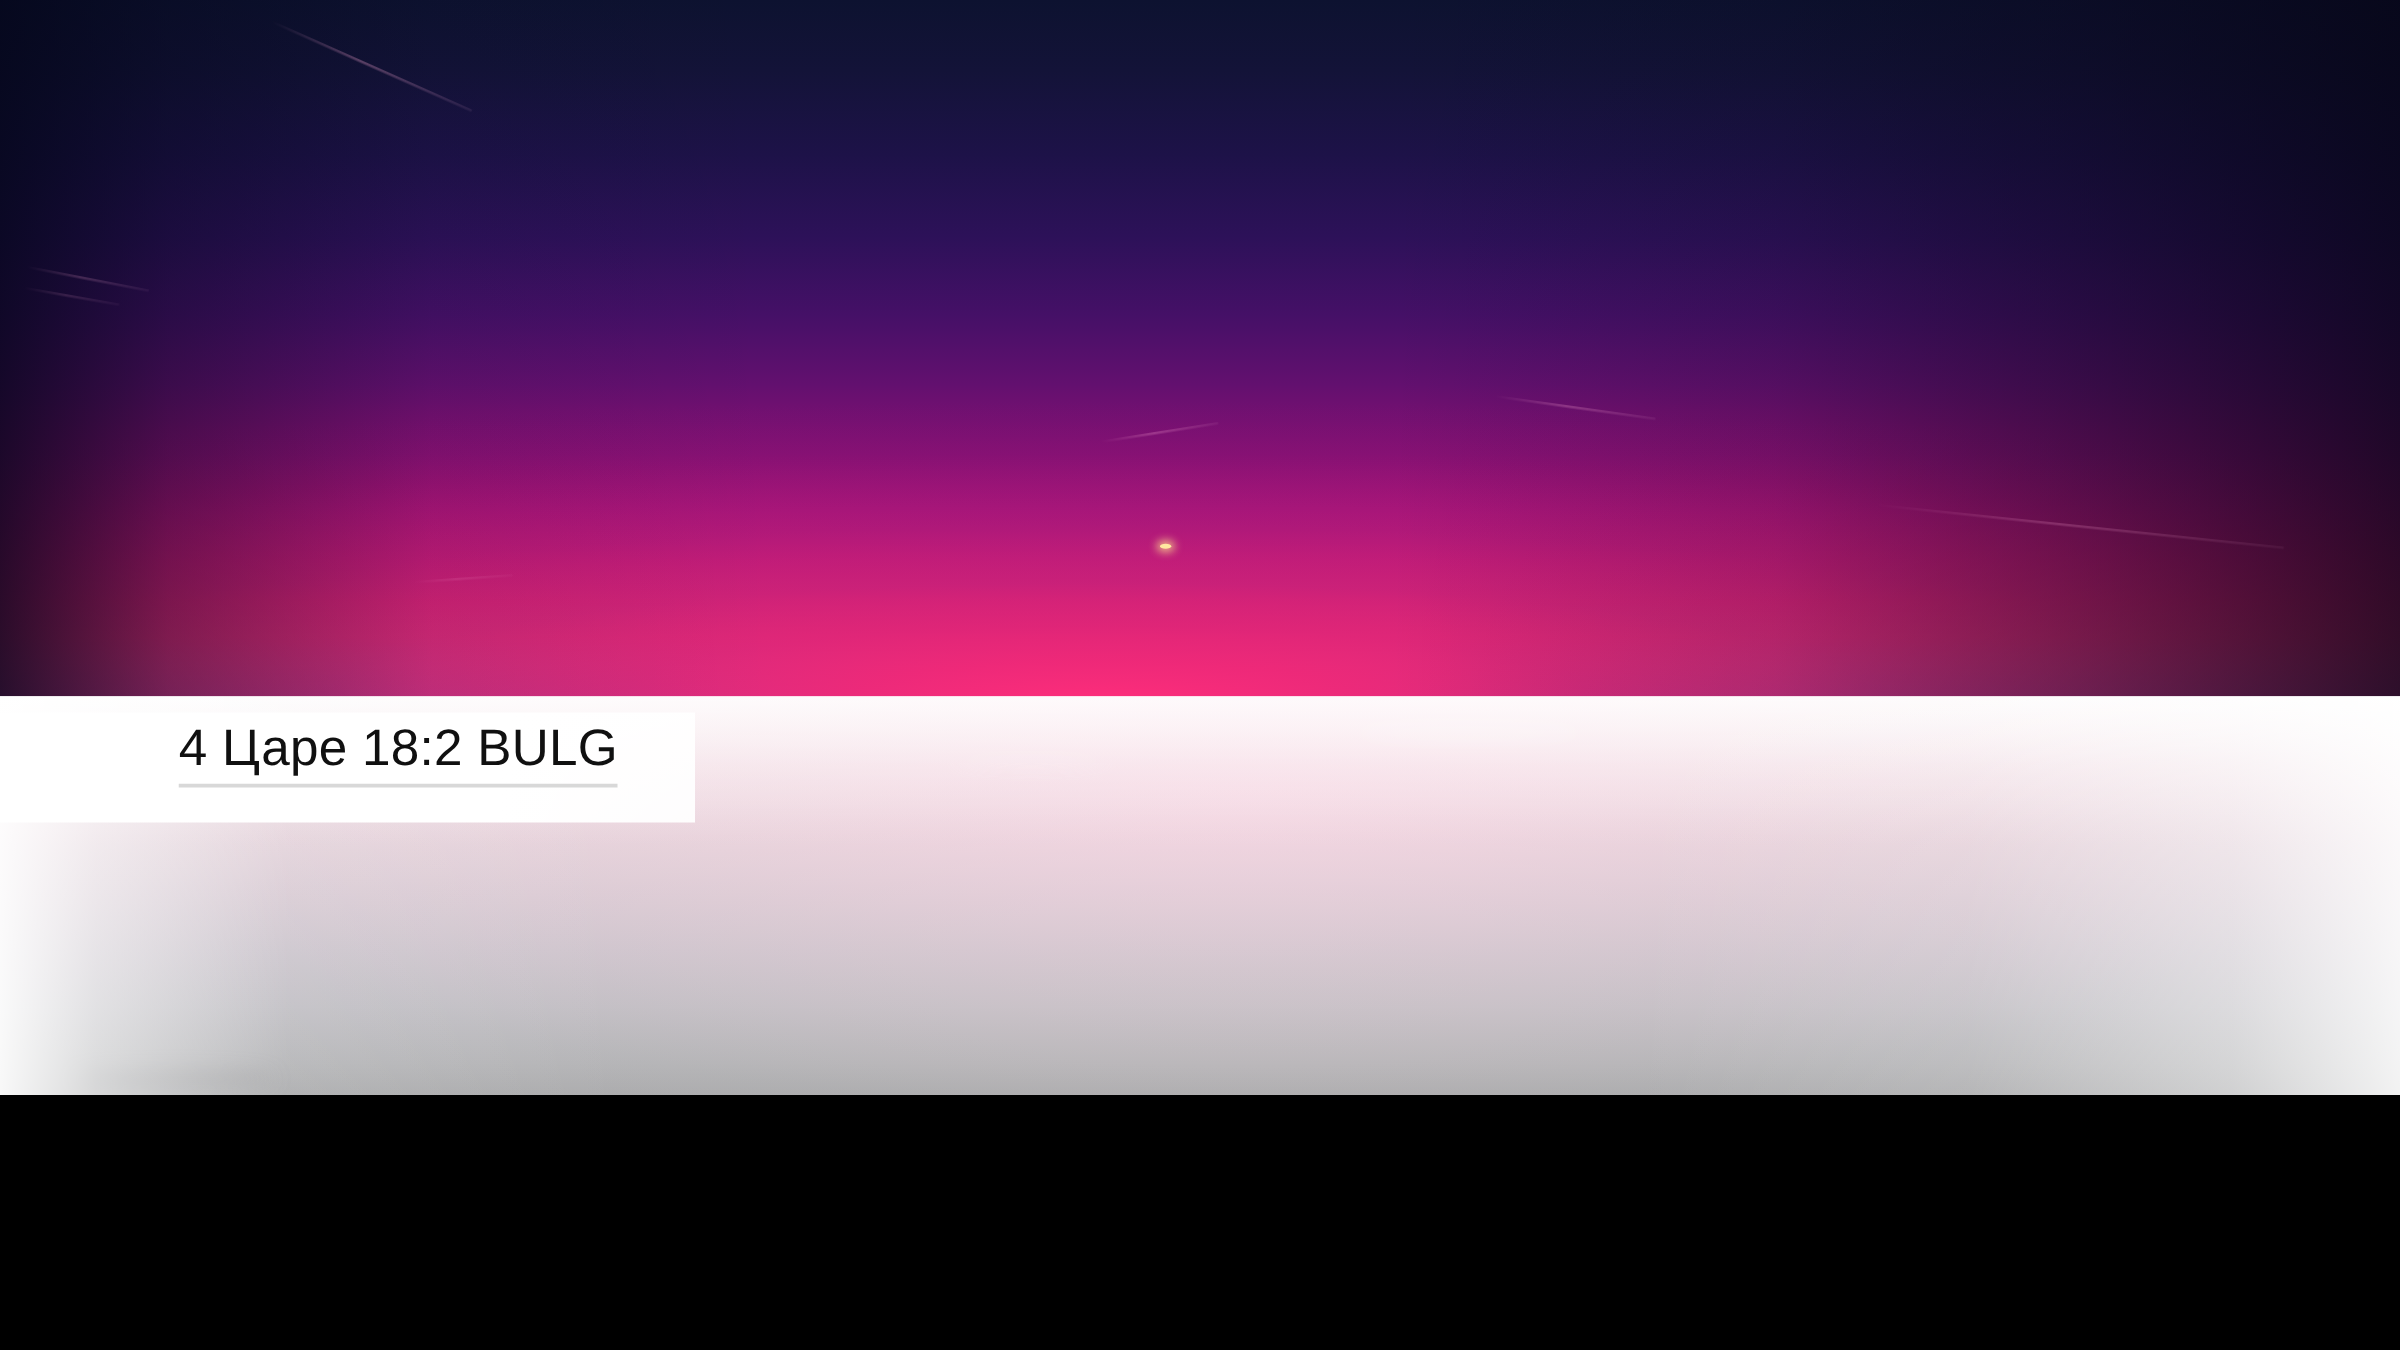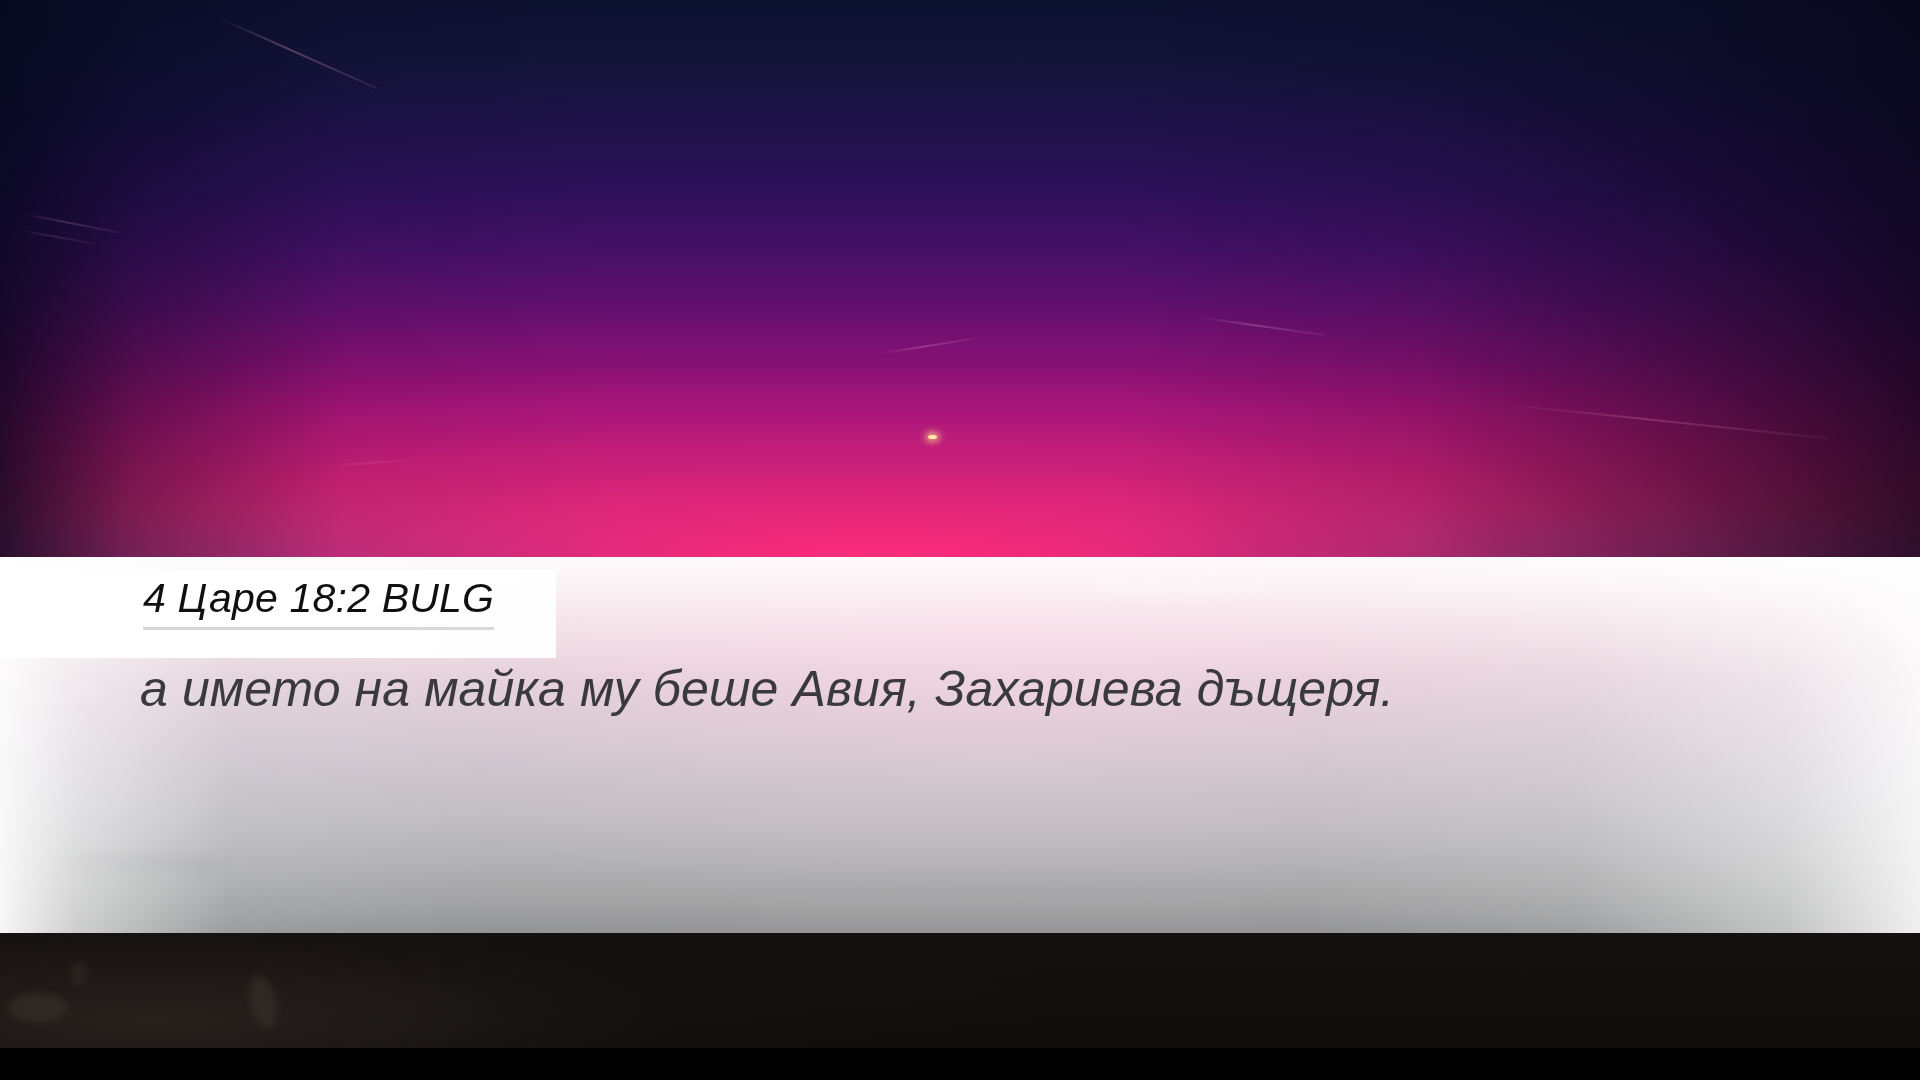--- a/index.html
+++ b/index.html
@@ -10,24 +10,23 @@
   body {
     width: 1920px;
     height: 1080px;
     overflow: hidden;
     font-family: "Liberation Sans", sans-serif;
   }
 
   #stage {
     position: relative;
     width: 1920px;
-    height: 1048px;
+    height: 876px;
     overflow: hidden;
     background: #4c1d95;
-    font-style: italic;
   }
 
   
   .photo {
     position: absolute;
     inset: 0;
     overflow: hidden;
   }
 
   
@@ -315,21 +314,20 @@
     <div class="smudge s1"></div>
     <div class="smudge s2"></div>
     <div class="smudge s3"></div>
     <div class="panel-sheen"></div>
 
     <div class="panel-inner">
       <div class="reference-chip"></div>
       <div class="reference-text">4 Царе 18:2 BULG</div>
 
       <div class="verse-text">
-        <div class="verse-line">а името на майка му беше Авия, Захариева дъщеря.</div>
       </div>
     </div>
   </div>
 
   <div class="foreground">
     <div class="fg-rock r1"></div>
     <div class="fg-rock r2"></div>
     <div class="fg-rock r3"></div>
   </div>
 

